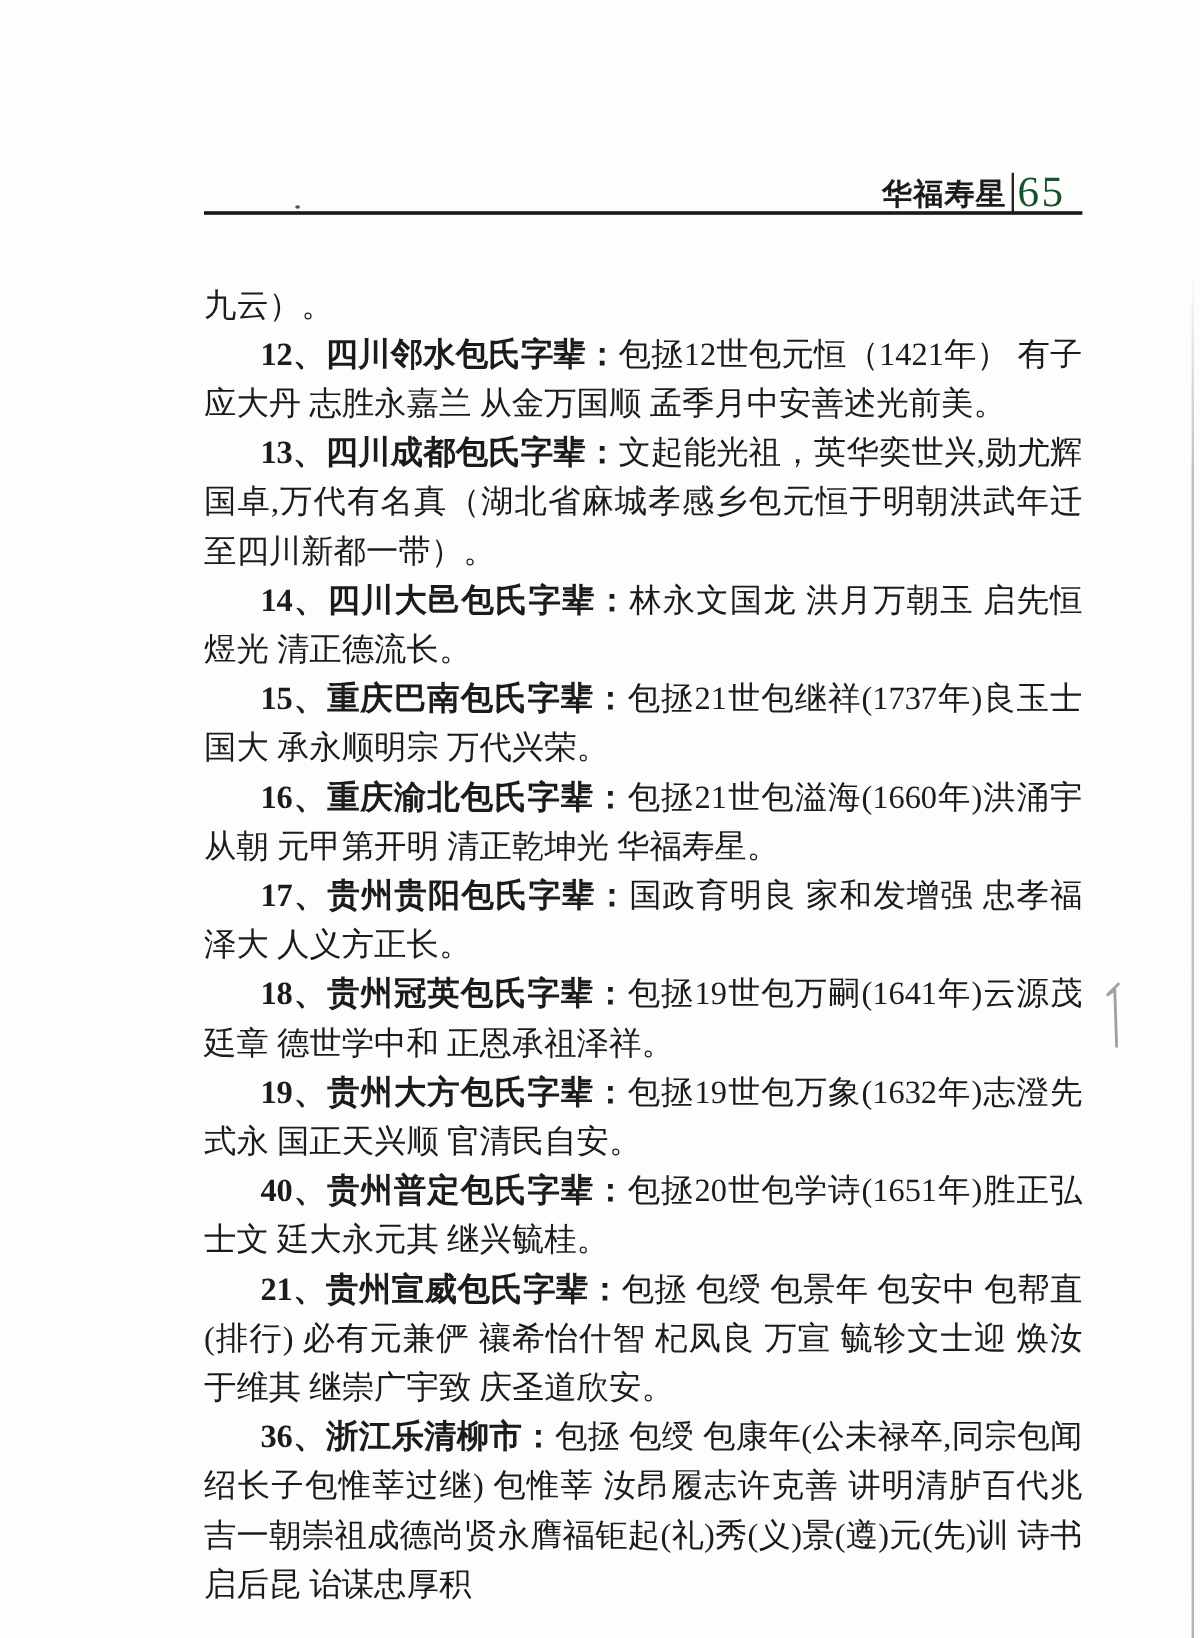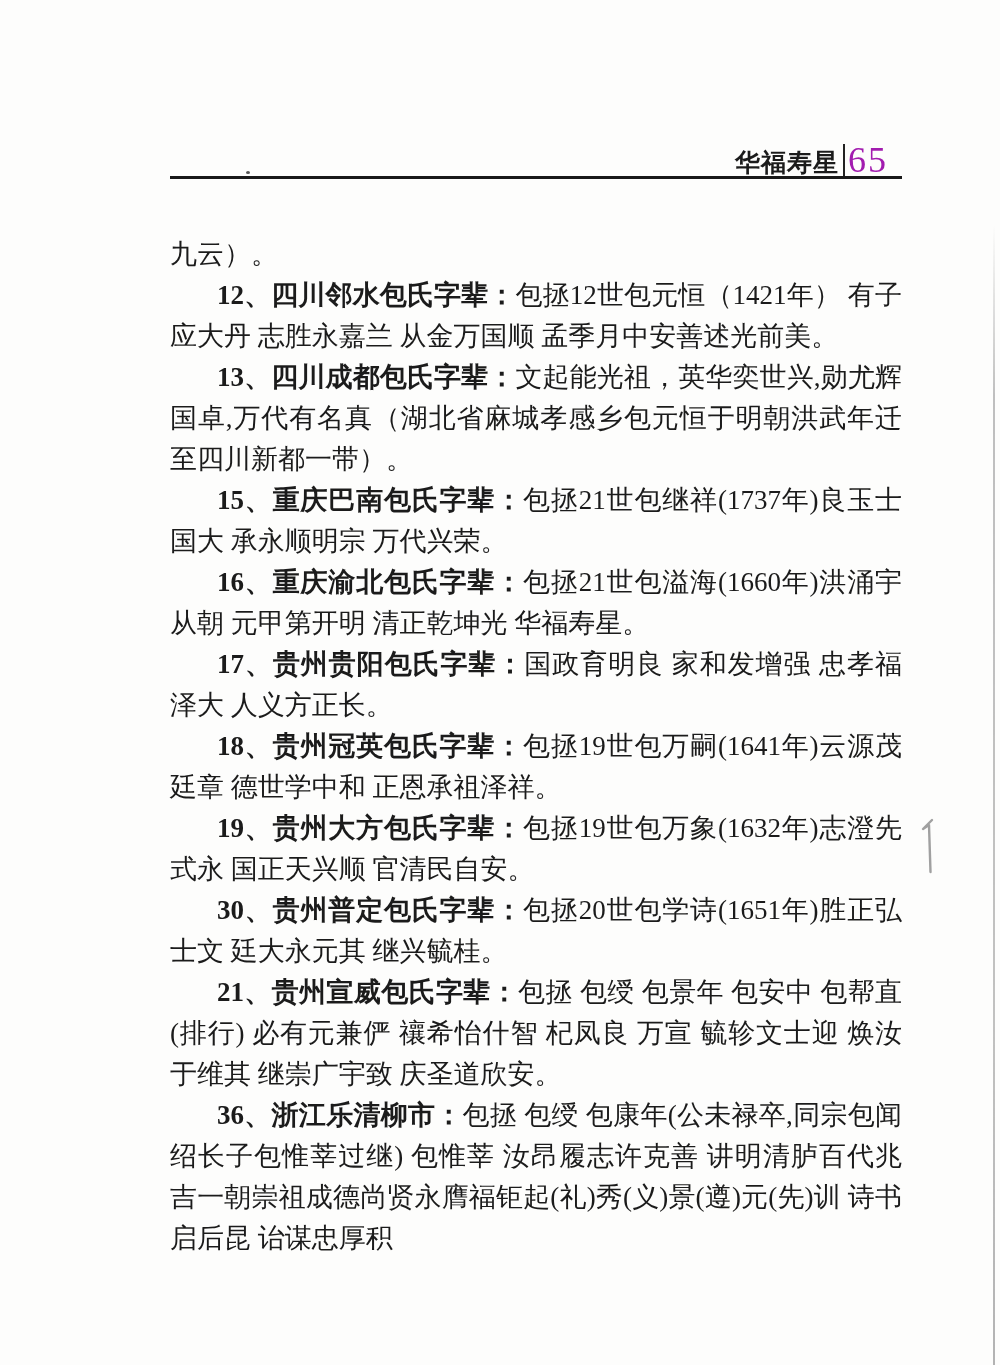--- a/index.html
+++ b/index.html
@@ -53,21 +53,21 @@
     width: 2px;
     height: 34px;
     background: #222;
     margin: 0 3px 0 4px;
   }
   .page-number {
     font-size: 36px;
     font-weight: 400;
     line-height: 1;
     letter-spacing: 2px;
-    color: #a21caf;
+    color: #14532d;
   }
   .header-rule {
     position: absolute;
     left: 170px;
     top: 176px;
     width: 732px;
     height: 3px;
     background: #191919;
   }
   .rule-dot {
@@ -134,26 +134,27 @@
       <span class="page-number">65</span>
     </div>
   </div>
   <div class="header-rule"></div>
   <div class="rule-dot"></div>
 
   <div class="content">
     <p class="no-indent"><span>九云）。</span></p>
     <p><span class="para-label">12、四川邻水包氏字辈：</span><span>包拯12世包元恒（1421年） 有子应大丹 志胜永嘉兰 从金万国顺 孟季月中安善述光前美。</span></p>
     <p><span class="para-label">13、四川成都包氏字辈：</span><span>文起能光祖，英华奕世兴,勋尤辉国卓,万代有名真（湖北省麻城孝感乡包元恒于明朝洪武年迁至四川新都一带）。</span></p>
+    <p><span class="para-label">14、四川大邑包氏字辈：</span><span>林永文国龙 洪月万朝玉 启先恒煜光 清正德流长。</span></p>
     <p><span class="para-label">15、重庆巴南包氏字辈：</span><span>包拯21世包继祥(1737年)良玉士国大 承永顺明宗 万代兴荣。</span></p>
     <p><span class="para-label">16、重庆渝北包氏字辈：</span><span>包拯21世包溢海(1660年)洪涌宇从朝 元甲第开明 清正乾坤光 华福寿星。</span></p>
     <p><span class="para-label">17、贵州贵阳包氏字辈：</span><span>国政育明良 家和发增强 忠孝福泽大 人义方正长。</span></p>
     <p><span class="para-label">18、贵州冠英包氏字辈：</span><span>包拯19世包万嗣(1641年)云源茂廷章 德世学中和 正恩承祖泽祥。</span></p>
     <p><span class="para-label">19、贵州大方包氏字辈：</span><span>包拯19世包万象(1632年)志澄先式永 国正天兴顺 官清民自安。</span></p>
-    <p><span class="para-label">30、贵州普定包氏字辈：</span><span>包拯20世包学诗(1651年)胜正弘士文 廷大永元其 继兴毓桂。</span></p>
+    <p><span class="para-label">40、贵州普定包氏字辈：</span><span>包拯20世包学诗(1651年)胜正弘士文 廷大永元其 继兴毓桂。</span></p>
     <p><span class="para-label">21、贵州宣威包氏字辈：</span><span>包拯 包绶 包景年 包安中 包帮直 (排行) 必有元兼俨 禳希怡什智 杞凤良 万宣 毓轸文士迎 焕汝于维其 继崇广宇致 庆圣道欣安。</span></p>
     <p><span class="para-label">36、浙江乐清柳市：</span><span>包拯 包绶 包康年(公未禄卒,同宗包闻绍长子包惟莘过继) 包惟莘 汝昂履志许克善 讲明清胪百代兆 吉一朝崇祖成德尚贤永膺福钜起(礼)秀(义)景(遵)元(先)训 诗书启后昆 诒谋忠厚积</span></p>
   </div>
 
   <svg class="scan-mark" viewBox="0 0 24 60" xmlns="http://www.w3.org/2000/svg">
     <path d="M14 4 L5 13 L11 9 L12.5 56" fill="none" stroke="#8f8f8f" stroke-width="2.4" stroke-linejoin="round" stroke-linecap="round" opacity="0.85"></path>
   </svg>
   <div class="edge-line"></div>
 
 </div>

